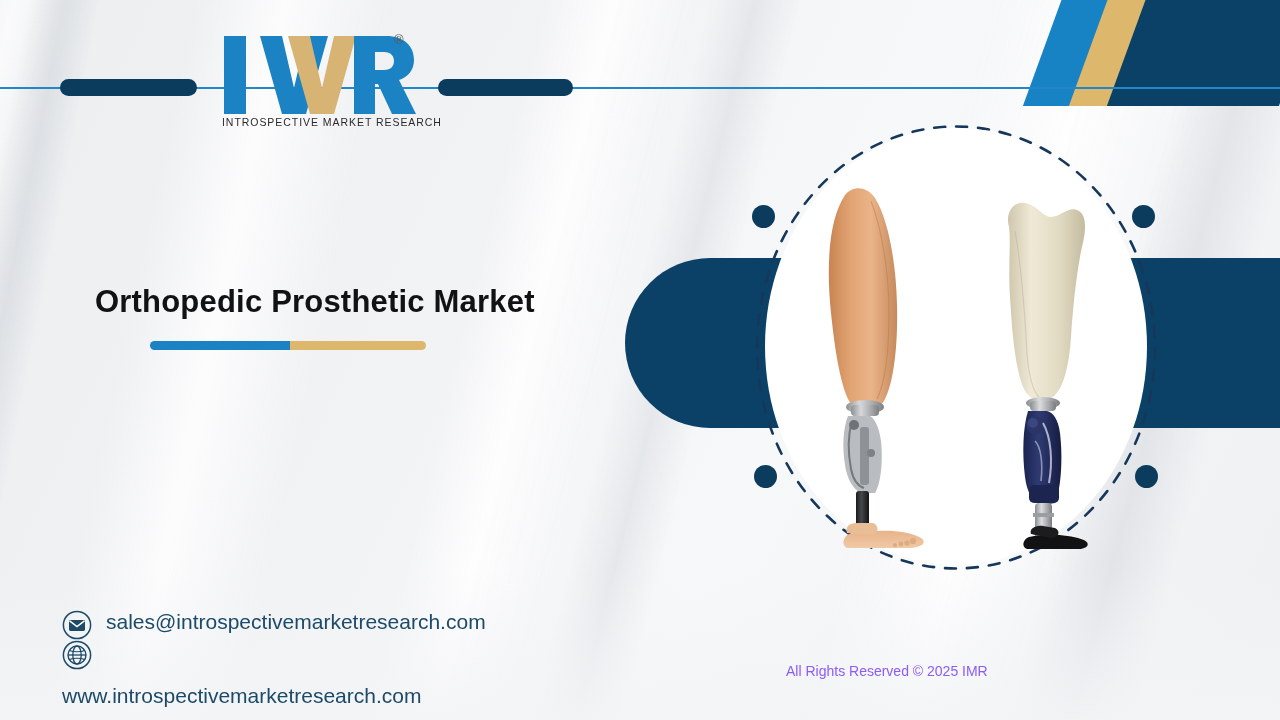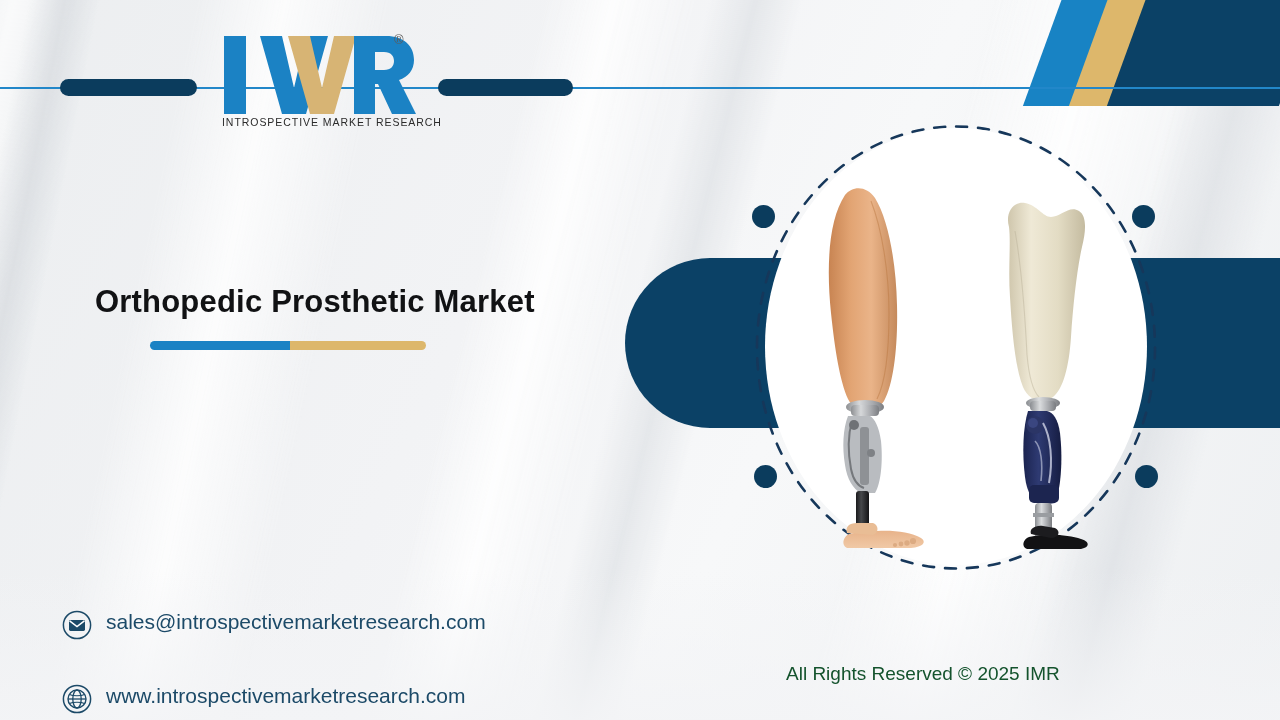--- a/index.html
+++ b/index.html
@@ -104,27 +104,27 @@
   .body-copy {
     position: absolute; left: 44px; top: 387px; width: 590px;
     font-size: 26px; line-height: 40px; color: #18191b;
   }
 
   .contact {
     position: absolute; left: 62px; font-size: 21px; color: #1c4a68;
     display: flex; gap: 14px;
   }
   .contact-email { top: 610px; }
-  .contact-web   { top: 684px; }
+  .contact-web   { top: 640px; flex-direction: column; }
   .contact-icon { width: 30px; height: 30px; flex: 0 0 30px; }
   .contact-icon svg { display: block; }
 
   .rights {
     position: absolute; left: 786px; top: 663px;
-    font-size: 19px; color: #14532d;
+    font-size: 14px; color: #8b5cf6;
   }
 
   
   .navy-slab {
     position: absolute; left: 625px; top: 258px;
     width: 655px; height: 170px;
     background: #0b4166;
     border-radius: 85px 0 0 85px;
   }
   .hero-circle {

